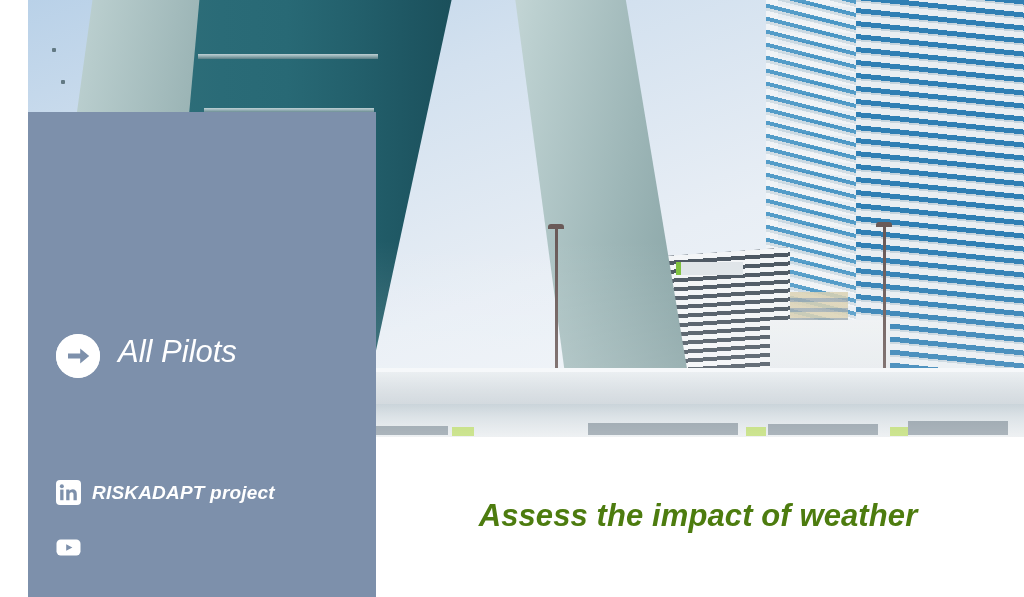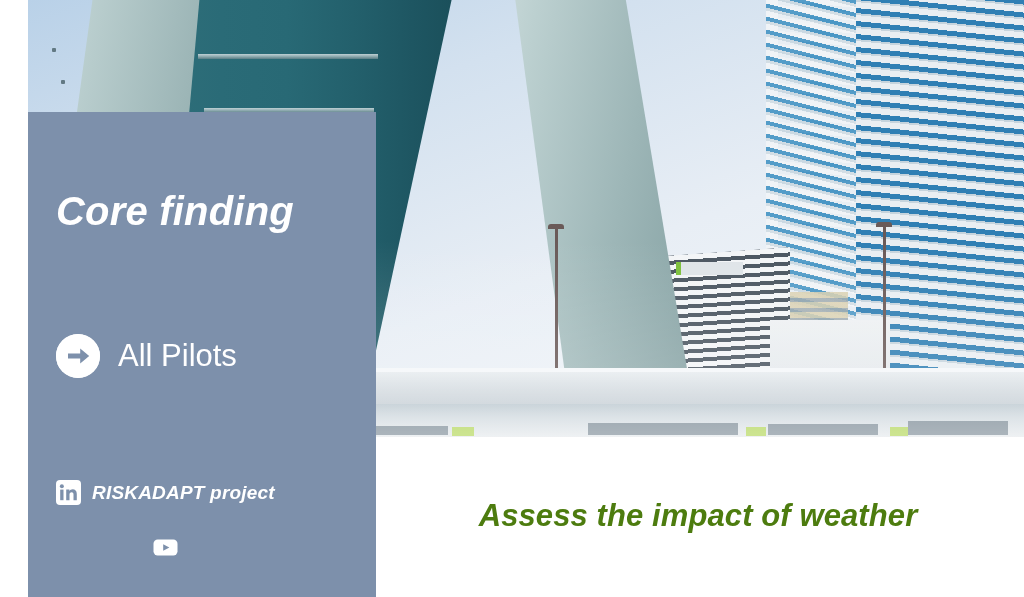--- a/index.html
+++ b/index.html
@@ -279,22 +279,23 @@
     color: #ffffff;
     letter-spacing: .2px;
     white-space: nowrap;
   }
 
   .pilot-row {
     position: absolute;
     left: 28px;
     top: 222px;
     display: flex;
-    align-items: center;
+    align-items: flex-start;
     gap: 18px;
+    font-style: italic;
   }
   .arrow-badge {
     width: 44px;
     height: 44px;
     border-radius: 50%;
     background: #ffffff;
     display: flex;
     align-items: center;
     justify-content: center;
     flex: 0 0 auto;
@@ -307,21 +308,20 @@
     white-space: nowrap;
   }
 
   .social {
     position: absolute;
     left: 28px;
     top: 368px;
     display: flex;
     flex-direction: column;
     gap: 30px;
-    align-items: center;
   }
   .social-row {
     display: flex;
     align-items: center;
     gap: 11px;
   }
   .social-icon {
     width: 25px;
     height: 25px;
     flex: 0 0 auto;
@@ -434,21 +434,20 @@
       <div class="street-green" style="left:424px;width:22px;"></div>
       <div class="street-green" style="left:718px;width:20px;"></div>
       <div class="street-green" style="left:862px;width:18px;"></div>
     </div>
 
     <div class="haze"></div>
   </div>
 
   <div class="panel">
 
-    <div class="panel-title">Core finding</div>
 
     <div class="pilot-row">
       <span class="arrow-badge">
         <svg width="44" height="44" viewBox="0 0 44 44" aria-hidden="true">
           <circle cx="22" cy="22" r="22" fill="#ffffff"></circle>
           <path d="M12 19.6 h12.2 v-5.1 L33.2 22 l-9 7.5 v-5.1 H12 z" fill="#7d90ab"></path>
         </svg>
       </span>
       <span class="pilot-label">All Pilots</span>
     </div>

